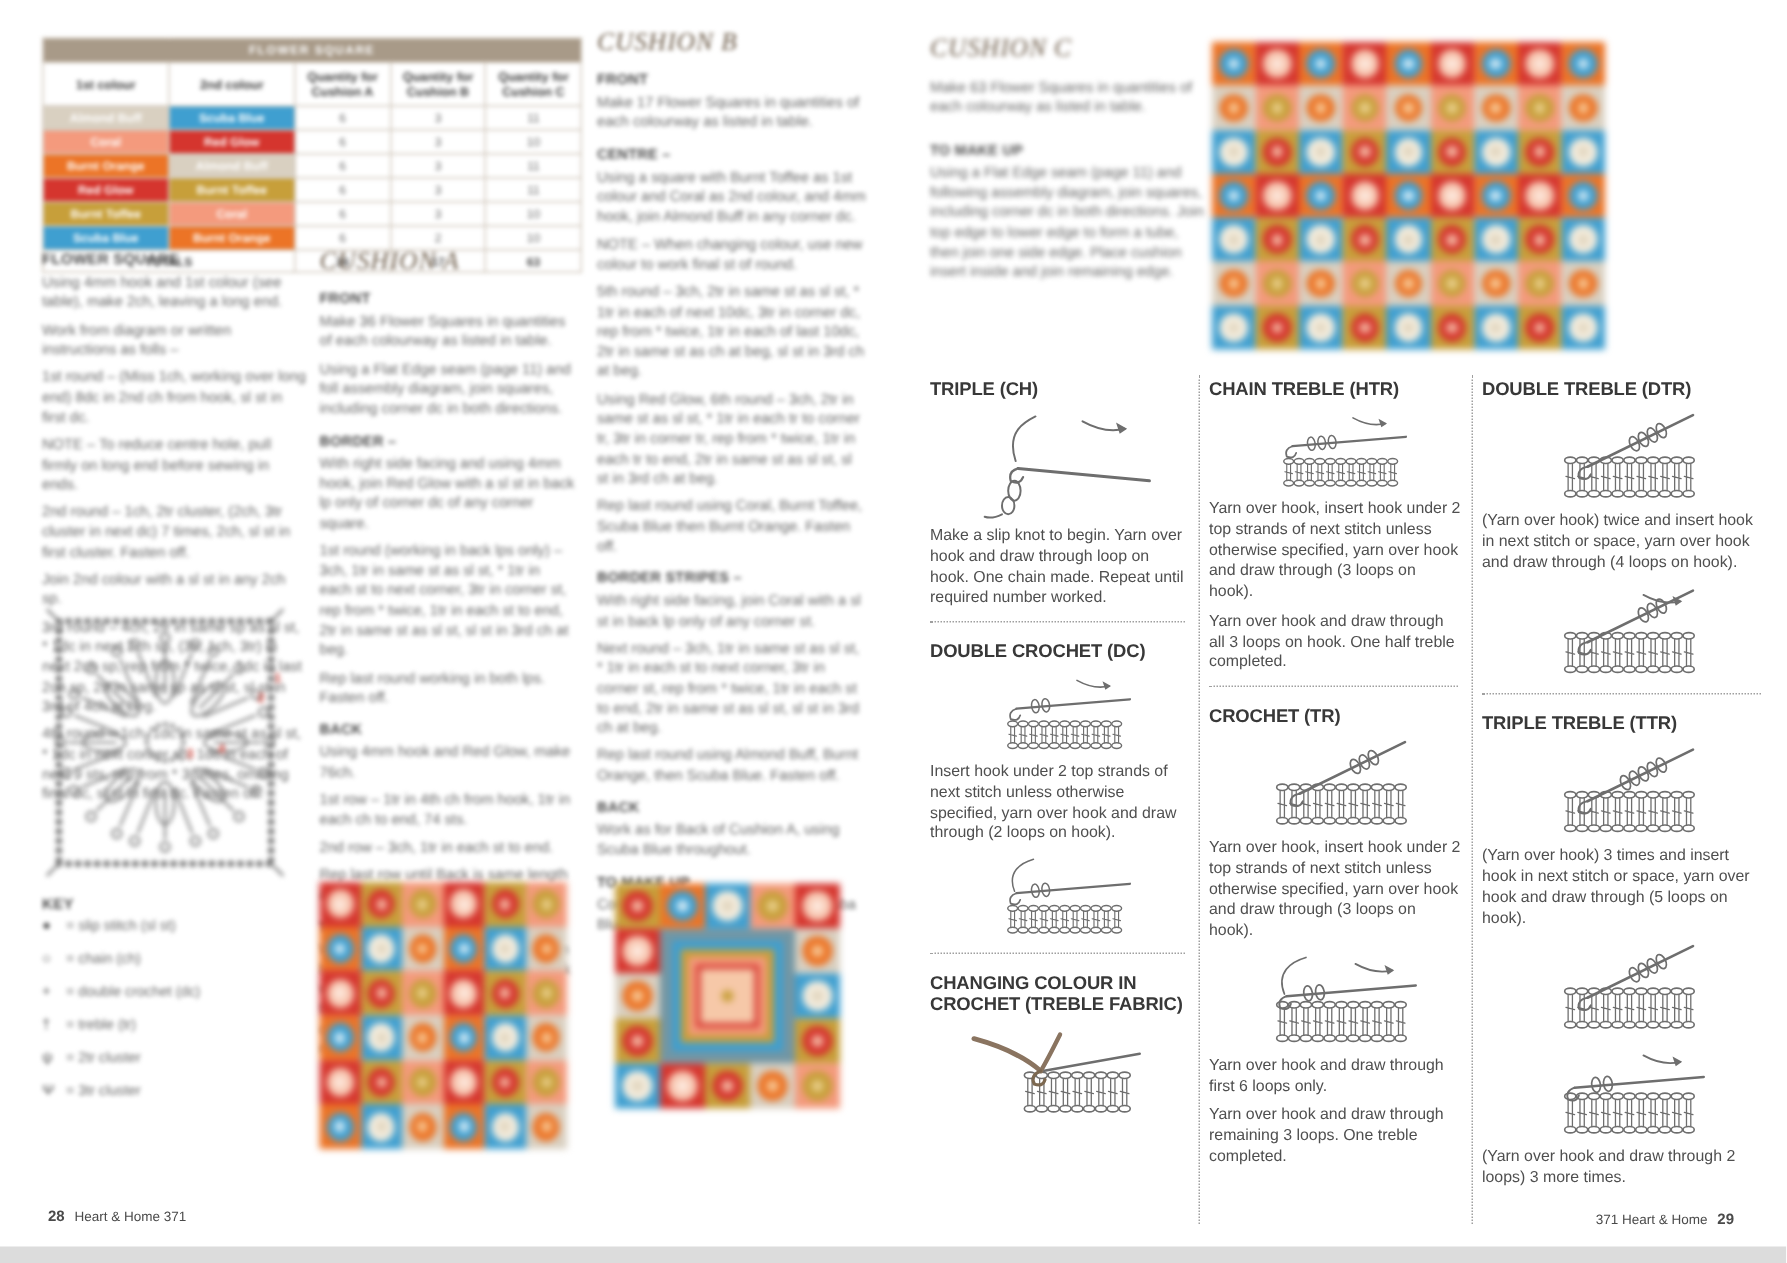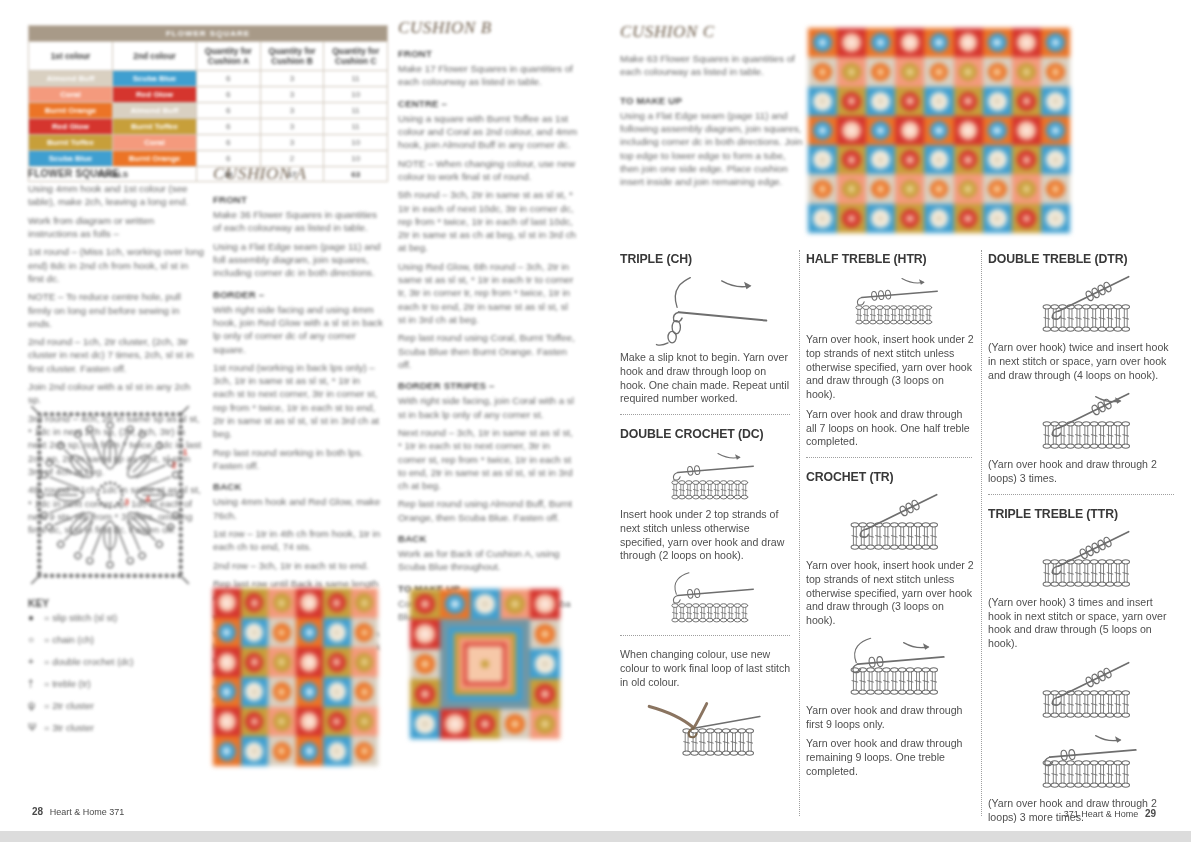--- a/index.html
+++ b/index.html
@@ -951,21 +951,21 @@
           <ellipse cx="135" cy="81" rx="5.2" ry="3" stroke="#6e6e6e" fill="none" stroke-linecap="round" stroke-width="1.5"></ellipse>
           <ellipse cx="146" cy="81" rx="5.2" ry="3" stroke="#6e6e6e" fill="none" stroke-linecap="round" stroke-width="1.5"></ellipse>
           <path d="M40 42 L160 32" stroke="#6e6e6e" fill="none" stroke-linecap="round" stroke-width="2.4"></path>
           <path d="M40 42 q-9 3 -6 11 q8 3 10 -4" stroke="#6e6e6e" fill="none" stroke-linecap="round" stroke-width="1.8"></path>
           <ellipse cx="60" cy="39.333333333333336" rx="4" ry="7" transform="rotate(-8 60 39.333333333333336)" stroke="#6e6e6e" fill="none" stroke-linecap="round" stroke-width="1.6"></ellipse>
           <ellipse cx="71" cy="38.416666666666664" rx="4" ry="7" transform="rotate(-8 71 38.416666666666664)" stroke="#6e6e6e" fill="none" stroke-linecap="round" stroke-width="1.6"></ellipse>
           <path d="M38 40 C30 20 44 10 58 6" stroke="#6e6e6e" fill="none" stroke-linecap="round" stroke-width="1.6"></path>
         </svg>
       </div>
       <div class="hdiv"></div>
-      <p class="sp">When changing colour, use new colour to work final loop of last stitch in old colour.</p>
+      <h3 class="stitle">CHANGING COLOUR IN CROCHET (TREBLE FABRIC)</h3>
       <div class="fig">
         <svg viewBox="0 0 170 92" width="152" height="66" preserveAspectRatio="xMidYMid meet">
           <ellipse cx="58" cy="50" rx="5.2" ry="3" stroke="#6e6e6e" fill="none" stroke-linecap="round" stroke-width="1.5"></ellipse>
           <ellipse cx="69" cy="50" rx="5.2" ry="3" stroke="#6e6e6e" fill="none" stroke-linecap="round" stroke-width="1.5"></ellipse>
           <ellipse cx="80" cy="50" rx="5.2" ry="3" stroke="#6e6e6e" fill="none" stroke-linecap="round" stroke-width="1.5"></ellipse>
           <ellipse cx="91" cy="50" rx="5.2" ry="3" stroke="#6e6e6e" fill="none" stroke-linecap="round" stroke-width="1.5"></ellipse>
           <ellipse cx="102" cy="50" rx="5.2" ry="3" stroke="#6e6e6e" fill="none" stroke-linecap="round" stroke-width="1.5"></ellipse>
           <ellipse cx="113" cy="50" rx="5.2" ry="3" stroke="#6e6e6e" fill="none" stroke-linecap="round" stroke-width="1.5"></ellipse>
           <ellipse cx="124" cy="50" rx="5.2" ry="3" stroke="#6e6e6e" fill="none" stroke-linecap="round" stroke-width="1.5"></ellipse>
           <ellipse cx="135" cy="50" rx="5.2" ry="3" stroke="#6e6e6e" fill="none" stroke-linecap="round" stroke-width="1.5"></ellipse>
@@ -989,21 +989,21 @@
           <ellipse cx="135" cy="81" rx="5.2" ry="3" stroke="#6e6e6e" fill="none" stroke-linecap="round" stroke-width="1.5"></ellipse>
           <ellipse cx="146" cy="81" rx="5.2" ry="3" stroke="#6e6e6e" fill="none" stroke-linecap="round" stroke-width="1.5"></ellipse>
           <path d="M70 46 L160 30" stroke="#6e6e6e" fill="none" stroke-linecap="round" stroke-width="2.4"></path>
           <path d="M6 16 C28 22 52 32 68 46" stroke="#8a7460" fill="none" stroke-width="4.6" stroke-linecap="round"></path>
           <path d="M86 12 C80 24 74 36 68 46" stroke="#8a7460" fill="none" stroke-width="4" stroke-linecap="round"></path>
           <path d="M68 46 q-10 4 -6 12 q8 3 10 -4" stroke="#7c6850" fill="none" stroke-width="3" stroke-linecap="round"></path>
         </svg>
       </div>
     </div>
   <div class="abs" style="left:806px;top:252px;width:168px;">
-      <h3 class="stitle">HALF TREBLE (HTR)</h3>
+      <h3 class="stitle">CHAIN TREBLE (HTR)</h3>
       <div class="fig">
         <svg viewBox="0 0 170 92" width="152" height="58" preserveAspectRatio="xMidYMid meet">
           <ellipse cx="36" cy="58" rx="5.2" ry="3" stroke="#6e6e6e" fill="none" stroke-linecap="round" stroke-width="1.5"></ellipse>
           <ellipse cx="47" cy="58" rx="5.2" ry="3" stroke="#6e6e6e" fill="none" stroke-linecap="round" stroke-width="1.5"></ellipse>
           <ellipse cx="58" cy="58" rx="5.2" ry="3" stroke="#6e6e6e" fill="none" stroke-linecap="round" stroke-width="1.5"></ellipse>
           <ellipse cx="69" cy="58" rx="5.2" ry="3" stroke="#6e6e6e" fill="none" stroke-linecap="round" stroke-width="1.5"></ellipse>
           <ellipse cx="80" cy="58" rx="5.2" ry="3" stroke="#6e6e6e" fill="none" stroke-linecap="round" stroke-width="1.5"></ellipse>
           <ellipse cx="91" cy="58" rx="5.2" ry="3" stroke="#6e6e6e" fill="none" stroke-linecap="round" stroke-width="1.5"></ellipse>
           <ellipse cx="102" cy="58" rx="5.2" ry="3" stroke="#6e6e6e" fill="none" stroke-linecap="round" stroke-width="1.5"></ellipse>
           <ellipse cx="113" cy="58" rx="5.2" ry="3" stroke="#6e6e6e" fill="none" stroke-linecap="round" stroke-width="1.5"></ellipse>
@@ -1035,21 +1035,21 @@
           <path d="M40 42 L160 32" stroke="#6e6e6e" fill="none" stroke-linecap="round" stroke-width="2.4"></path>
           <path d="M40 42 q-9 3 -6 11 q8 3 10 -4" stroke="#6e6e6e" fill="none" stroke-linecap="round" stroke-width="1.8"></path>
           <ellipse cx="60" cy="39.333333333333336" rx="4" ry="7" transform="rotate(-8 60 39.333333333333336)" stroke="#6e6e6e" fill="none" stroke-linecap="round" stroke-width="1.6"></ellipse>
           <ellipse cx="71" cy="38.416666666666664" rx="4" ry="7" transform="rotate(-8 71 38.416666666666664)" stroke="#6e6e6e" fill="none" stroke-linecap="round" stroke-width="1.6"></ellipse>
           <ellipse cx="82" cy="37.5" rx="4" ry="7" transform="rotate(-8 82 37.5)" stroke="#6e6e6e" fill="none" stroke-linecap="round" stroke-width="1.6"></ellipse>
           <path d="M104 12 q18 10 34 6" stroke="#6e6e6e" fill="none" stroke-linecap="round" stroke-width="1.7"></path>
           <path d="M140 18 l-9 -5 l3 9 z" fill="#6e6e6e" stroke="none"></path>
         </svg>
       </div>
       <p class="sp">Yarn over hook, insert hook under 2 top strands of next stitch unless otherwise specified, yarn over hook and draw through (3 loops on hook).</p>
-      <p class="sp">Yarn over hook and draw through all 7 loops on hook. One half treble completed.</p>
+      <p class="sp">Yarn over hook and draw through all 3 loops on hook. One half treble completed.</p>
       <div class="hdiv"></div>
       <h3 class="stitle">CROCHET (TR)</h3>
       <div class="fig">
         <svg viewBox="0 0 170 92" width="152" height="66" preserveAspectRatio="xMidYMid meet">
           <ellipse cx="36" cy="50" rx="5.2" ry="3" stroke="#6e6e6e" fill="none" stroke-linecap="round" stroke-width="1.5"></ellipse>
           <ellipse cx="47" cy="50" rx="5.2" ry="3" stroke="#6e6e6e" fill="none" stroke-linecap="round" stroke-width="1.5"></ellipse>
           <ellipse cx="58" cy="50" rx="5.2" ry="3" stroke="#6e6e6e" fill="none" stroke-linecap="round" stroke-width="1.5"></ellipse>
           <ellipse cx="69" cy="50" rx="5.2" ry="3" stroke="#6e6e6e" fill="none" stroke-linecap="round" stroke-width="1.5"></ellipse>
           <ellipse cx="80" cy="50" rx="5.2" ry="3" stroke="#6e6e6e" fill="none" stroke-linecap="round" stroke-width="1.5"></ellipse>
           <ellipse cx="91" cy="50" rx="5.2" ry="3" stroke="#6e6e6e" fill="none" stroke-linecap="round" stroke-width="1.5"></ellipse>
@@ -1125,22 +1125,22 @@
           <ellipse cx="146" cy="81" rx="5.2" ry="3" stroke="#6e6e6e" fill="none" stroke-linecap="round" stroke-width="1.5"></ellipse>
           <path d="M40 42 L160 32" stroke="#6e6e6e" fill="none" stroke-linecap="round" stroke-width="2.4"></path>
           <path d="M40 42 q-9 3 -6 11 q8 3 10 -4" stroke="#6e6e6e" fill="none" stroke-linecap="round" stroke-width="1.8"></path>
           <ellipse cx="60" cy="39.333333333333336" rx="4" ry="7" transform="rotate(-8 60 39.333333333333336)" stroke="#6e6e6e" fill="none" stroke-linecap="round" stroke-width="1.6"></ellipse>
           <ellipse cx="71" cy="38.416666666666664" rx="4" ry="7" transform="rotate(-8 71 38.416666666666664)" stroke="#6e6e6e" fill="none" stroke-linecap="round" stroke-width="1.6"></ellipse>
           <path d="M38 40 C30 20 44 10 58 6" stroke="#6e6e6e" fill="none" stroke-linecap="round" stroke-width="1.6"></path>
           <path d="M104 12 q18 10 34 6" stroke="#6e6e6e" fill="none" stroke-linecap="round" stroke-width="1.7"></path>
           <path d="M140 18 l-9 -5 l3 9 z" fill="#6e6e6e" stroke="none"></path>
         </svg>
       </div>
-      <p class="sp">Yarn over hook and draw through first 9 loops only.</p>
-      <p class="sp">Yarn over hook and draw through remaining 9 loops. One treble completed.</p>
+      <p class="sp">Yarn over hook and draw through first 6 loops only.</p>
+      <p class="sp">Yarn over hook and draw through remaining 3 loops. One treble completed.</p>
     </div>
   <div class="abs" style="left:988px;top:252px;width:188px;">
       <h3 class="stitle">DOUBLE TREBLE (DTR)</h3>
       <div class="fig">
         <svg viewBox="0 0 170 92" width="152" height="66" preserveAspectRatio="xMidYMid meet">
           <ellipse cx="36" cy="50" rx="5.2" ry="3" stroke="#6e6e6e" fill="none" stroke-linecap="round" stroke-width="1.5"></ellipse>
           <ellipse cx="47" cy="50" rx="5.2" ry="3" stroke="#6e6e6e" fill="none" stroke-linecap="round" stroke-width="1.5"></ellipse>
           <ellipse cx="58" cy="50" rx="5.2" ry="3" stroke="#6e6e6e" fill="none" stroke-linecap="round" stroke-width="1.5"></ellipse>
           <ellipse cx="69" cy="50" rx="5.2" ry="3" stroke="#6e6e6e" fill="none" stroke-linecap="round" stroke-width="1.5"></ellipse>
           <ellipse cx="80" cy="50" rx="5.2" ry="3" stroke="#6e6e6e" fill="none" stroke-linecap="round" stroke-width="1.5"></ellipse>
@@ -1218,21 +1218,20 @@
           <ellipse cx="146" cy="81" rx="5.2" ry="3" stroke="#6e6e6e" fill="none" stroke-linecap="round" stroke-width="1.5"></ellipse>
           <path d="M150 8 L52 56" stroke="#6e6e6e" fill="none" stroke-linecap="round" stroke-width="2.4"></path>
           <path d="M52 56 q-10 2 -8 10 q8 4 11 -3" stroke="#6e6e6e" fill="none" stroke-linecap="round" stroke-width="1.8"></path>
           <ellipse cx="120.6" cy="22.4" rx="4" ry="7" transform="rotate(-26 120.6 22.4)" stroke="#6e6e6e" fill="none" stroke-linecap="round" stroke-width="1.6"></ellipse>
           <ellipse cx="112.27" cy="26.48" rx="4" ry="7" transform="rotate(-26 112.27 26.48)" stroke="#6e6e6e" fill="none" stroke-linecap="round" stroke-width="1.6"></ellipse>
           <ellipse cx="103.94" cy="30.56" rx="4" ry="7" transform="rotate(-26 103.94 30.56)" stroke="#6e6e6e" fill="none" stroke-linecap="round" stroke-width="1.6"></ellipse>
           <path d="M104 12 q18 10 34 6" stroke="#6e6e6e" fill="none" stroke-linecap="round" stroke-width="1.7"></path>
           <path d="M140 18 l-9 -5 l3 9 z" fill="#6e6e6e" stroke="none"></path>
         </svg>
       </div>
-      <p class="sp">(Yarn over hook and draw through 2 loops) 3 times.</p>
       <div class="hdiv"></div>
       <h3 class="stitle">TRIPLE TREBLE (TTR)</h3>
       <div class="fig">
         <svg viewBox="0 0 170 92" width="152" height="66" preserveAspectRatio="xMidYMid meet">
           <ellipse cx="36" cy="50" rx="5.2" ry="3" stroke="#6e6e6e" fill="none" stroke-linecap="round" stroke-width="1.5"></ellipse>
           <ellipse cx="47" cy="50" rx="5.2" ry="3" stroke="#6e6e6e" fill="none" stroke-linecap="round" stroke-width="1.5"></ellipse>
           <ellipse cx="58" cy="50" rx="5.2" ry="3" stroke="#6e6e6e" fill="none" stroke-linecap="round" stroke-width="1.5"></ellipse>
           <ellipse cx="69" cy="50" rx="5.2" ry="3" stroke="#6e6e6e" fill="none" stroke-linecap="round" stroke-width="1.5"></ellipse>
           <ellipse cx="80" cy="50" rx="5.2" ry="3" stroke="#6e6e6e" fill="none" stroke-linecap="round" stroke-width="1.5"></ellipse>
           <ellipse cx="91" cy="50" rx="5.2" ry="3" stroke="#6e6e6e" fill="none" stroke-linecap="round" stroke-width="1.5"></ellipse>

